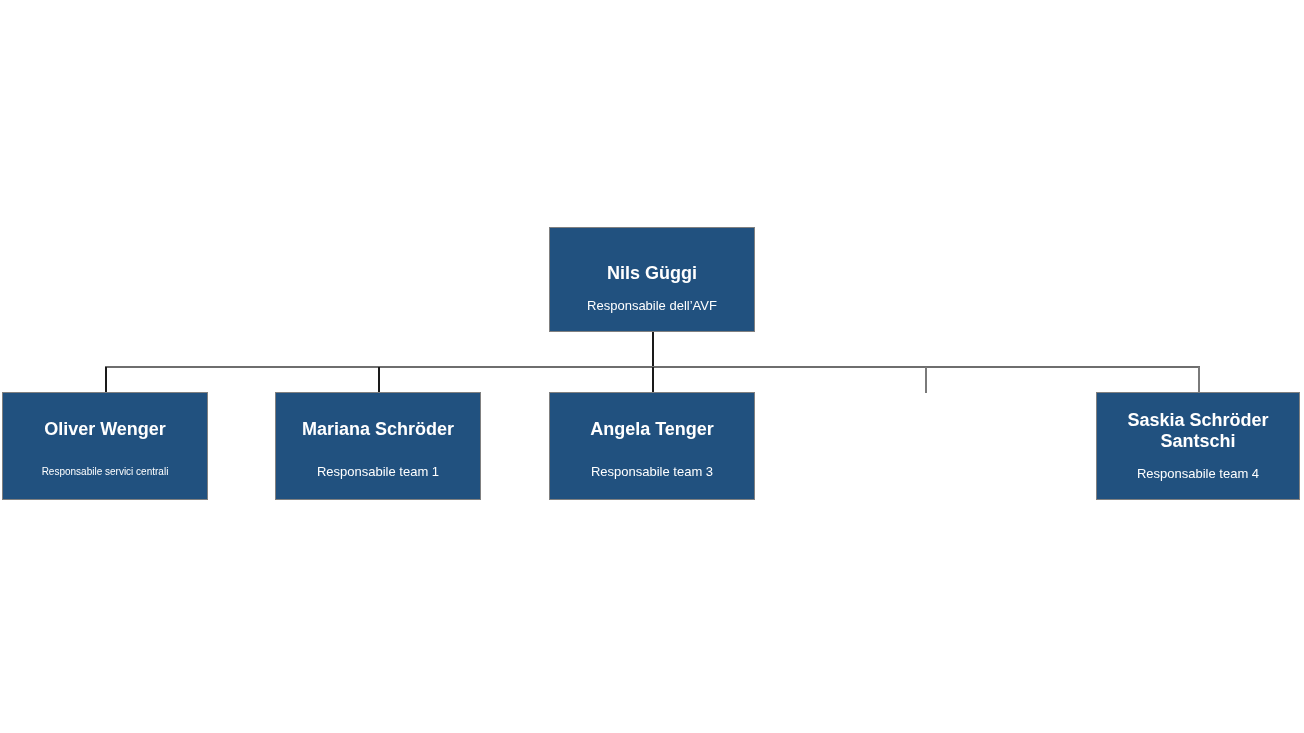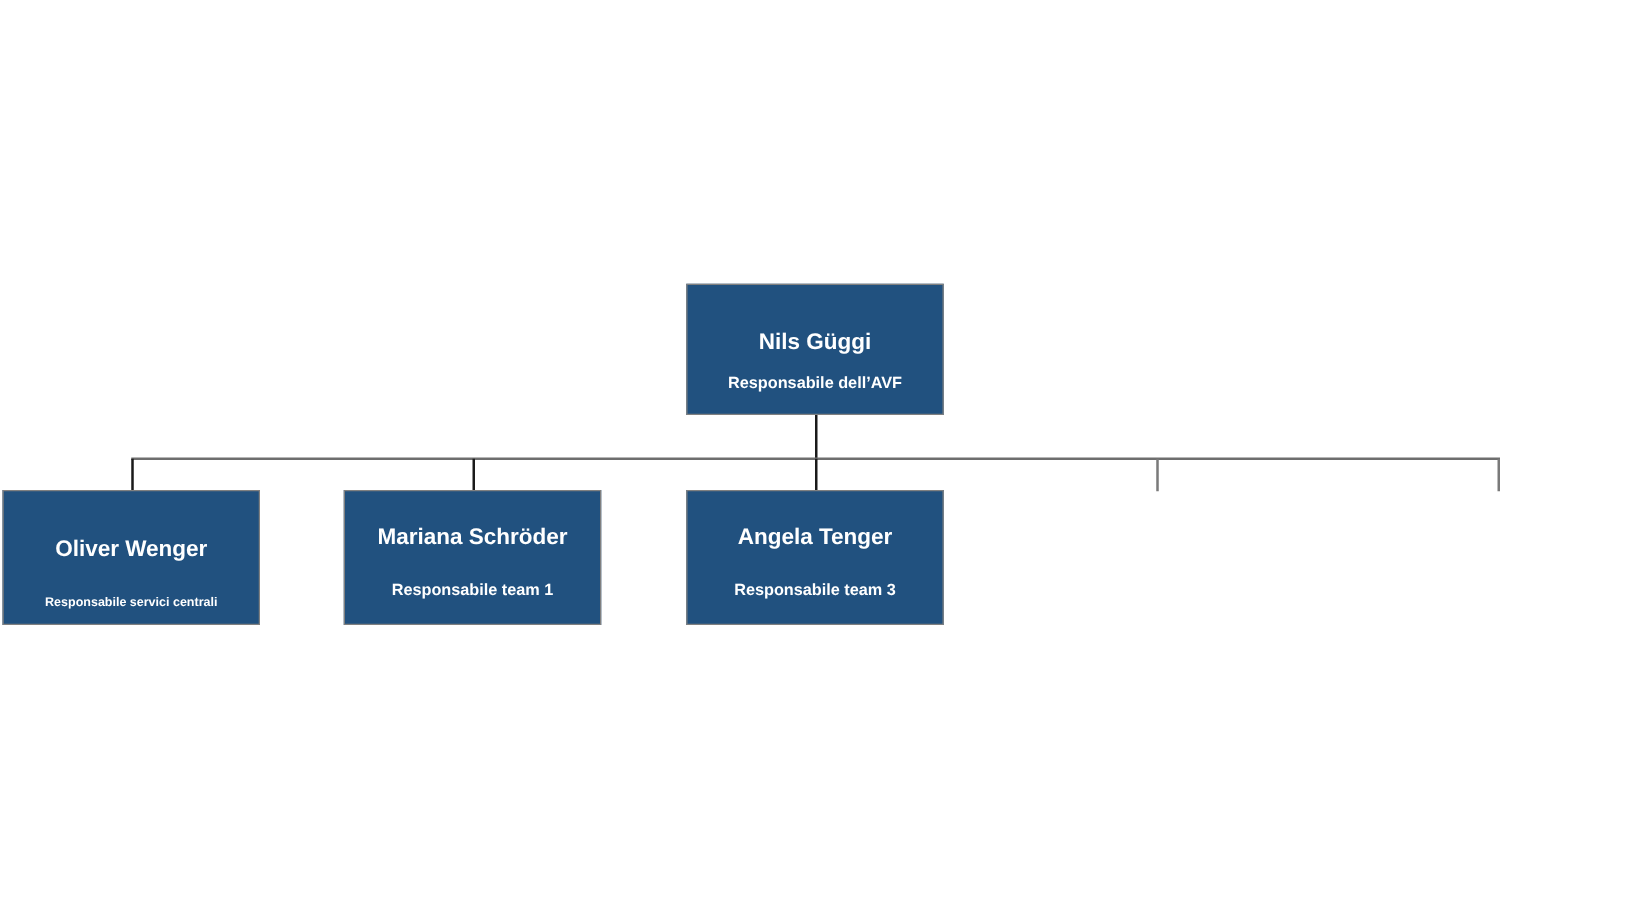--- a/index.html
+++ b/index.html
@@ -37,21 +37,21 @@
 
   .node-title {
     font-weight: bold;
     line-height: 1.18;
     white-space: pre-line;
   }
 
   .node-subtitle {
     line-height: 1.2;
     white-space: pre-line;
-    font-weight: bold;
+    font-weight: normal;
   }
 
   
   .node.root {
     left: 549px;
     top: 227px;
     width: 206px;
     height: 105px;
     justify-content: flex-start;
   }
@@ -71,21 +71,21 @@
     justify-content: flex-start;
   }
   .node.child .node-title {
     font-size: 18px;
   }
   .node.child .node-subtitle {
     font-size: 13px;
   }
 
   
-  #node-1 { left: 2px;    width: 206px; justify-content: center; }
+  #node-1 { left: 2px;    width: 206px; }
   #node-2 { left: 275px;  width: 206px; }
   #node-3 { left: 549px;  width: 206px; }
   #node-4 { left: 822px;  width: 205px; }
   #node-5 { left: 1096px; width: 204px; }
 
   
   #node-1 .node-title { margin-top: 26px; }
   #node-1 .node-subtitle { font-size: 10px; margin-top: 26px; }
 
   #node-2 .node-title { margin-top: 26px; }
@@ -158,14 +158,19 @@
     <div class="node-title">Mariana Schröder</div>
     <div class="node-subtitle">Responsabile  team 1</div>
   </div>
 
   <div class="node child" id="node-3">
     <div class="node-title">Angela Tenger</div>
     <div class="node-subtitle">Responsabile  team 3</div>
   </div>
 
 
+  <div class="node child" id="node-5">
+    <div class="node-title">Saskia Schröder
+Santschi</div>
+    <div class="node-subtitle">Responsabile  team 4</div>
+  </div>
 
 </div>
 
 </body></html>

